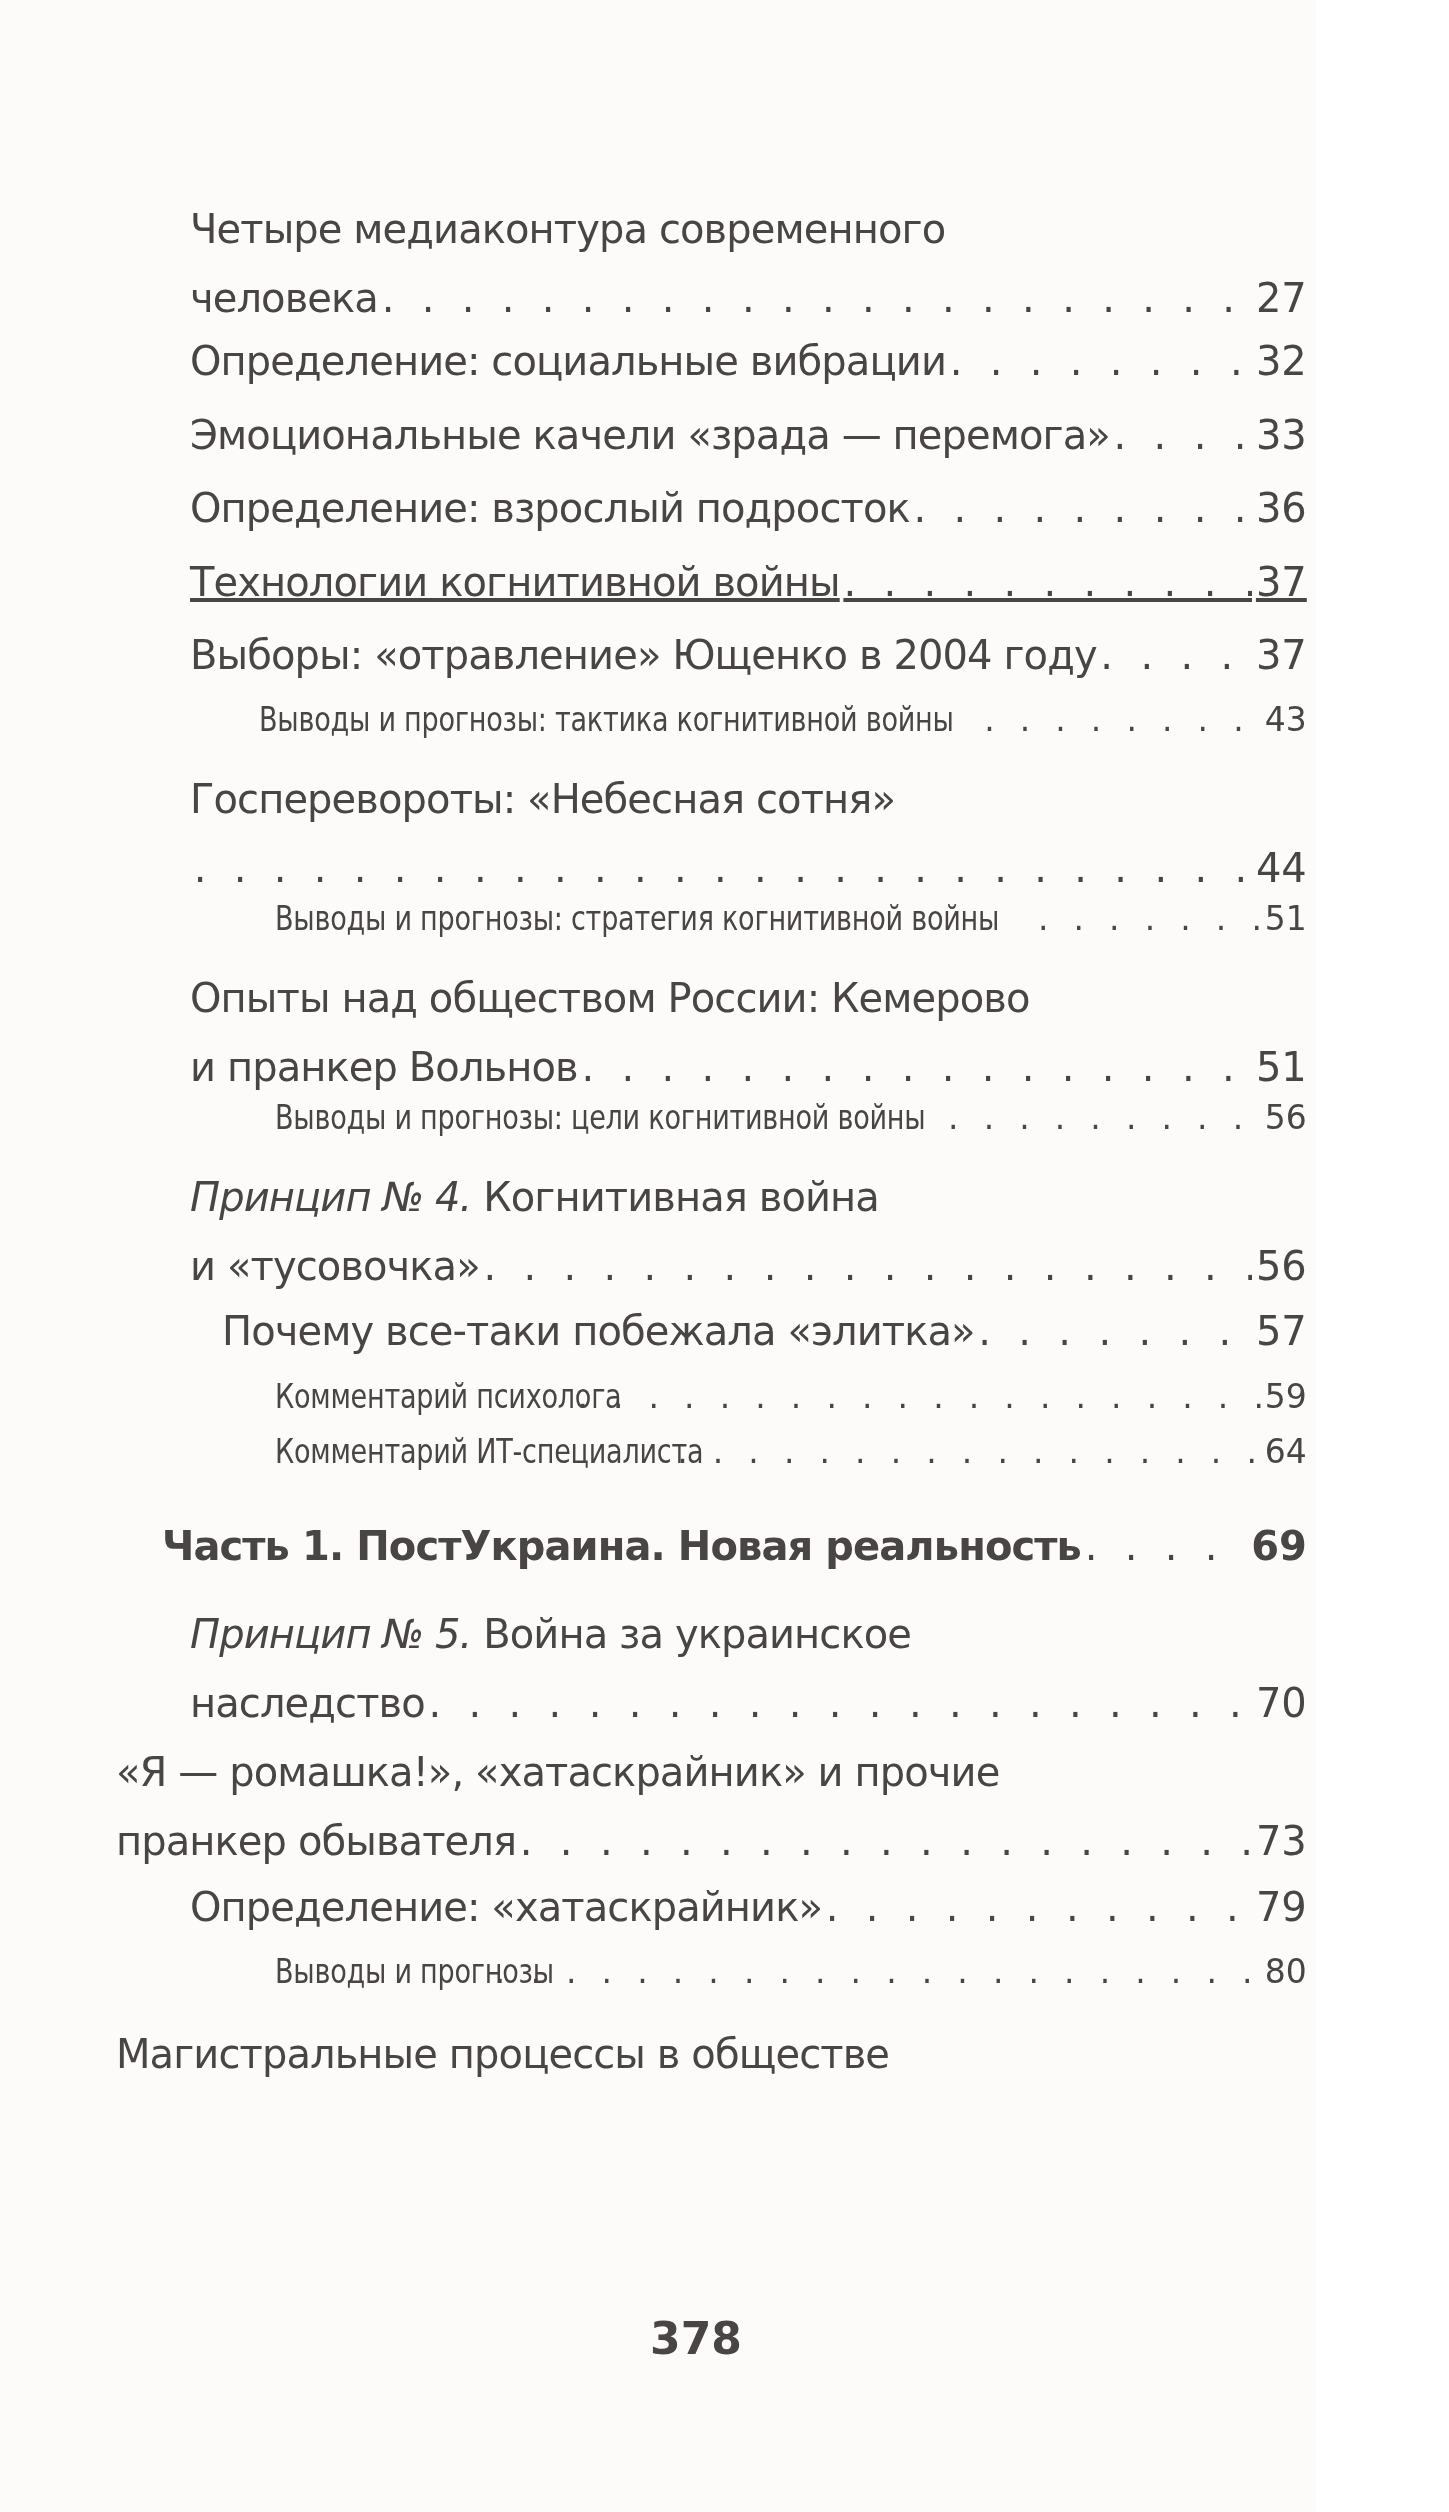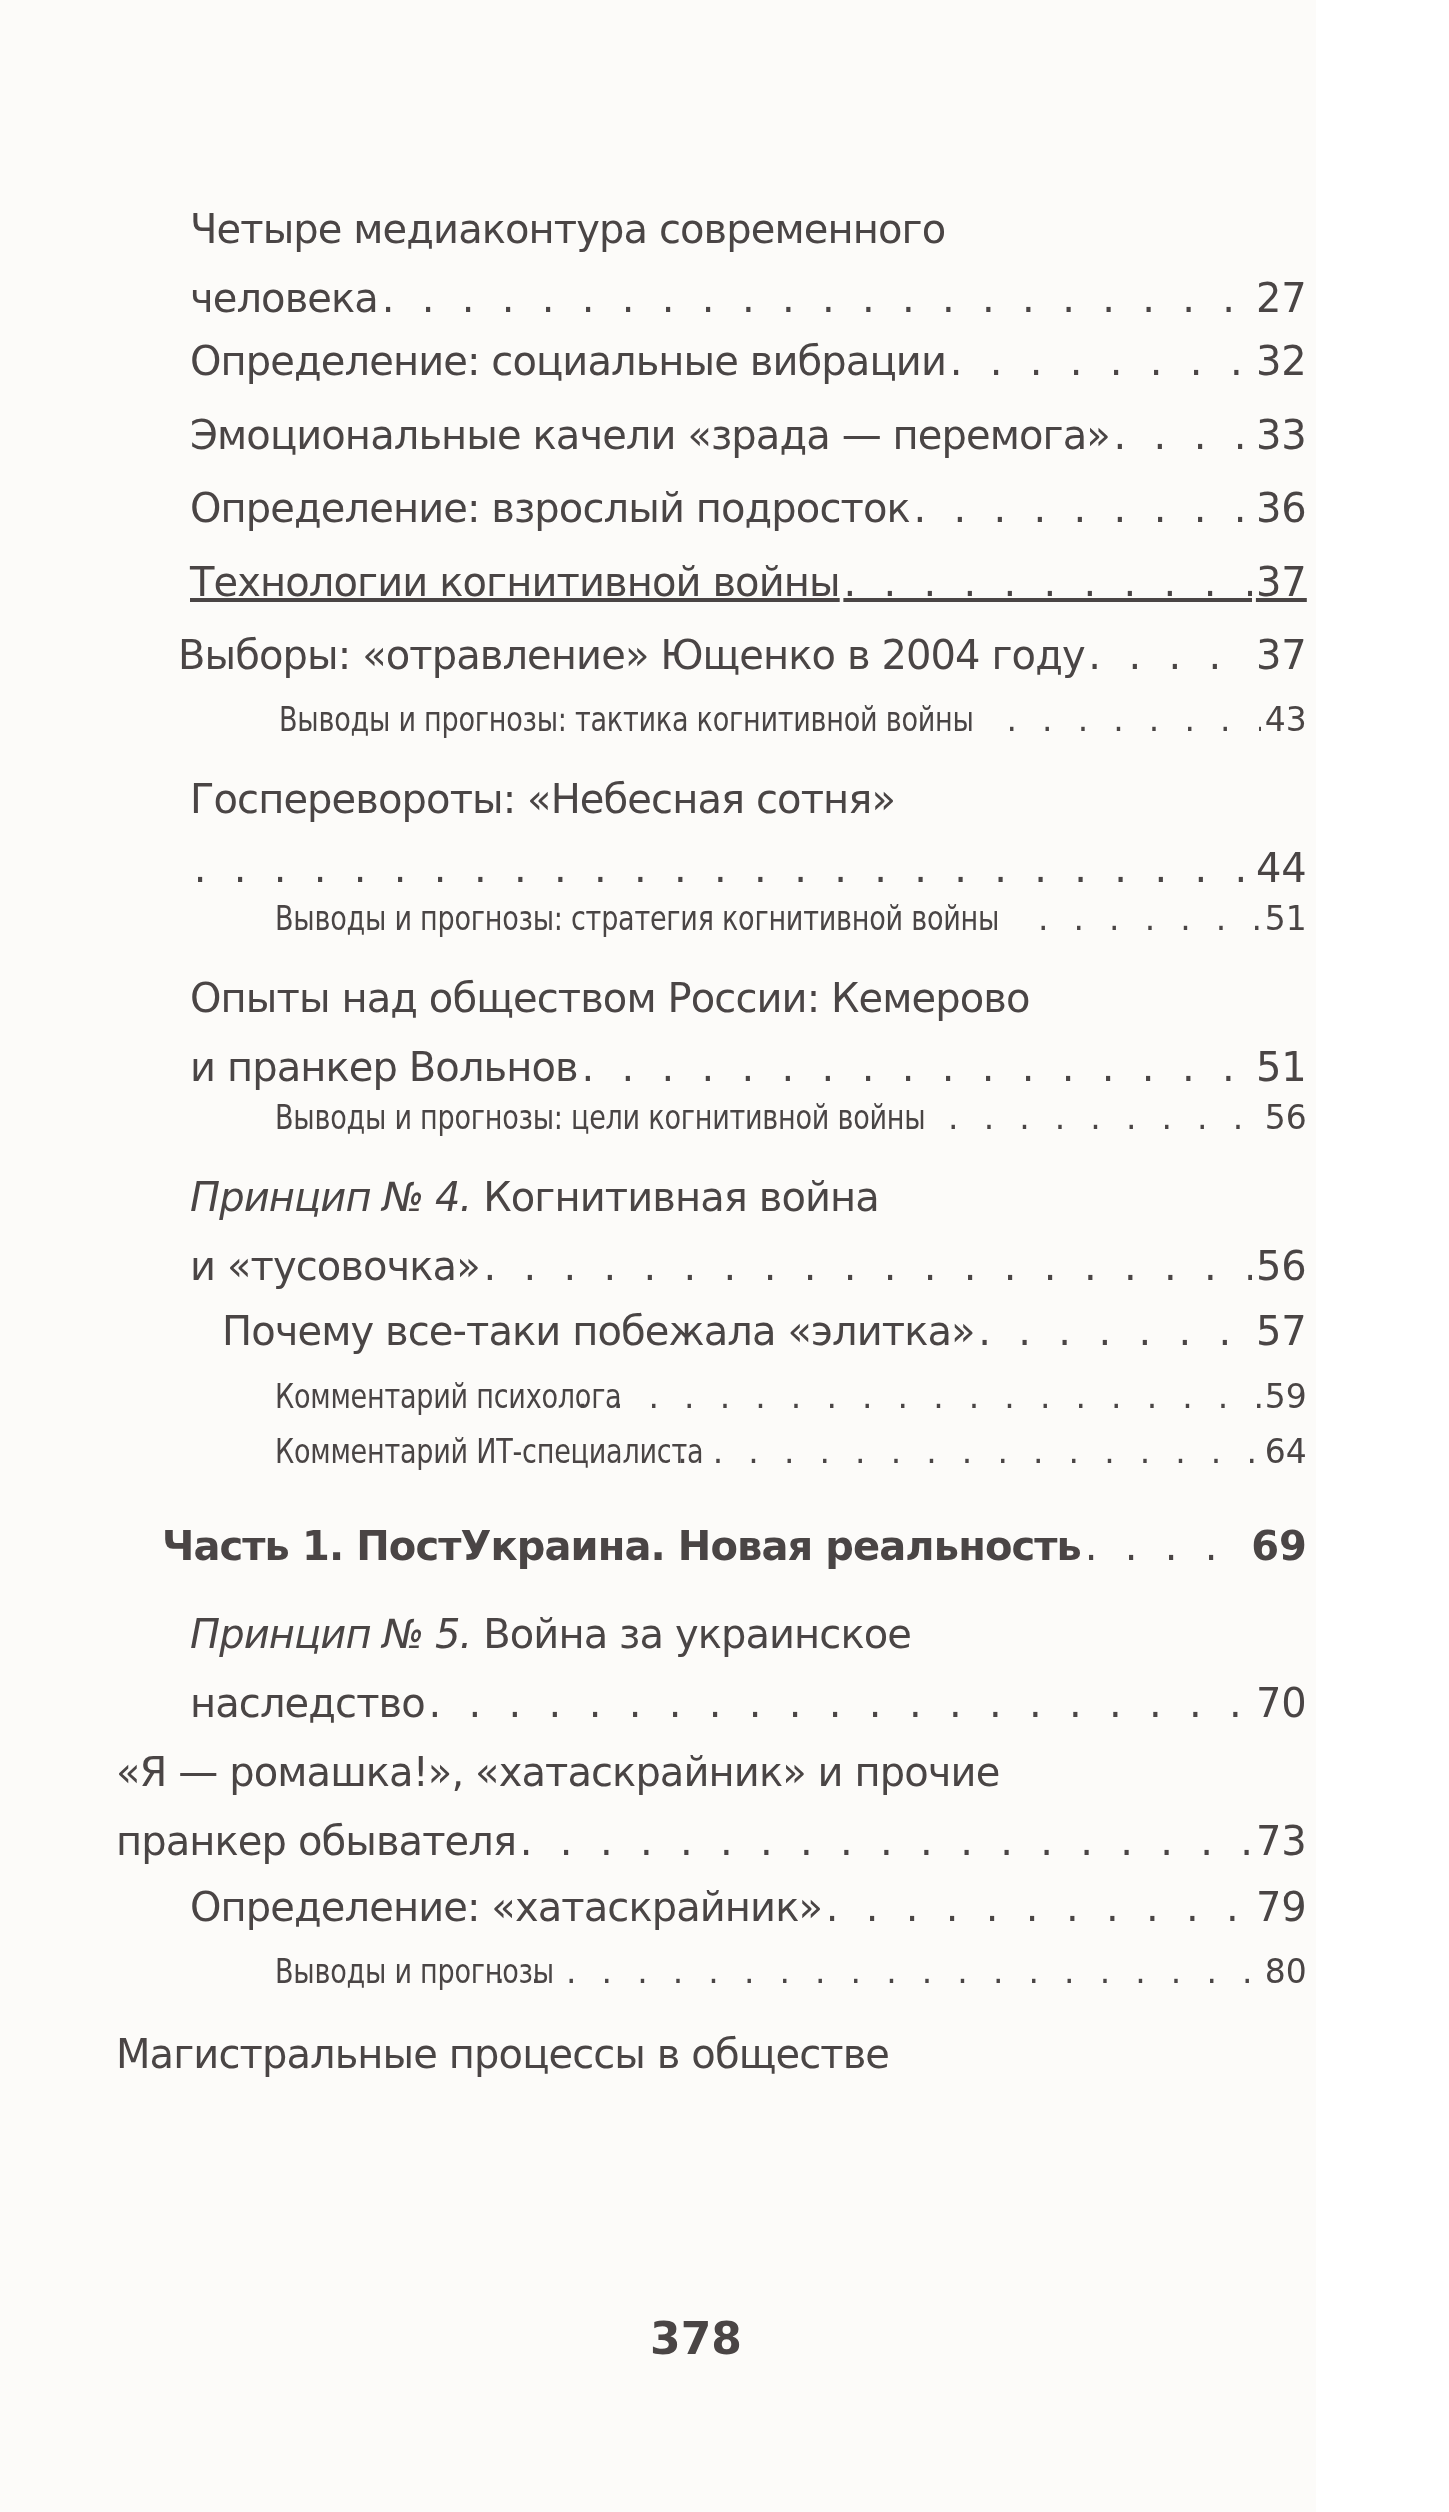--- a/index.html
+++ b/index.html
@@ -64,29 +64,29 @@
   </div>
 
   <div class="entry lvl-1" style="left:190px; top:548px;text-decoration:underline;">
     <div class="line">
         <span class="t">Технологии когнитивной войны</span>
         <span class="dots"></span>
         <span class="num">37</span>
       </div>
   </div>
 
-  <div class="entry lvl-1" style="left:178px; top:621px;text-align:right;">
+  <div class="entry lvl-1" style="left:190px; top:621px;text-align:right;">
     <div class="line">
         <span class="t">Выборы: «отравление» Ющенко в 2004 году</span>
         <span class="dots"></span>
         <span class="num">37</span>
       </div>
   </div>
 
-  <div class="entry lvl-sub" style="left:279px; top:685px;text-align:right;">
+  <div class="entry lvl-sub" style="left:259px; top:685px;text-align:right;">
     <div class="line">
         <span class="t">Выводы и прогнозы: тактика когнитивной войны</span>
         <span class="dots"></span>
         <span class="num">43</span>
       </div>
   </div>
 
   <div class="entry lvl-1" style="left:190px; top:765px;">
     <div class="line">
         <span class="t">Госперевороты: «Небесная сотня»</span>

